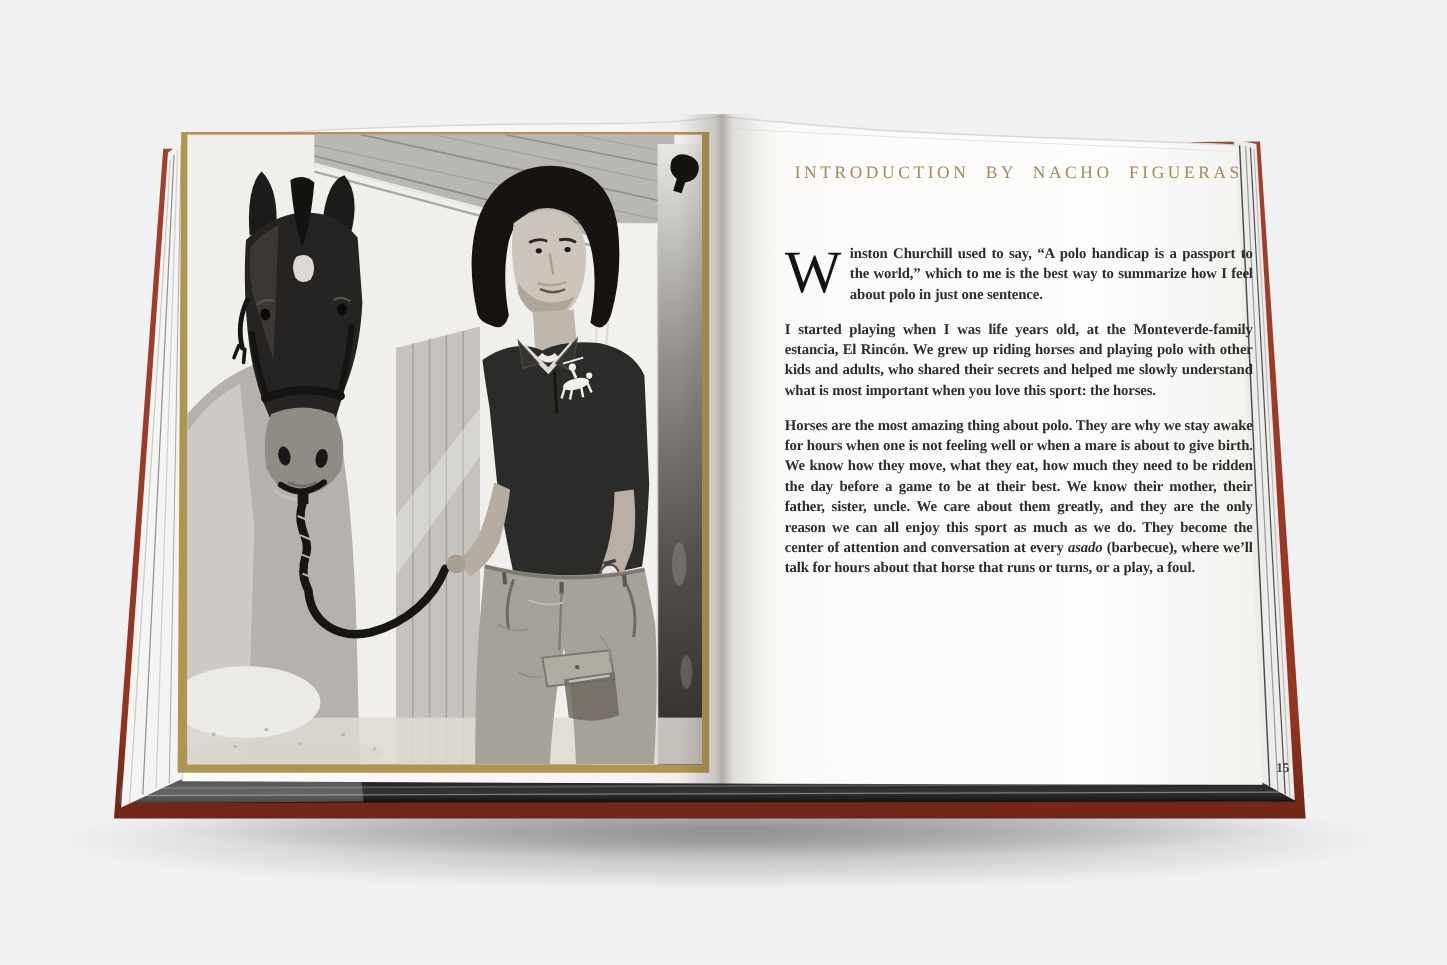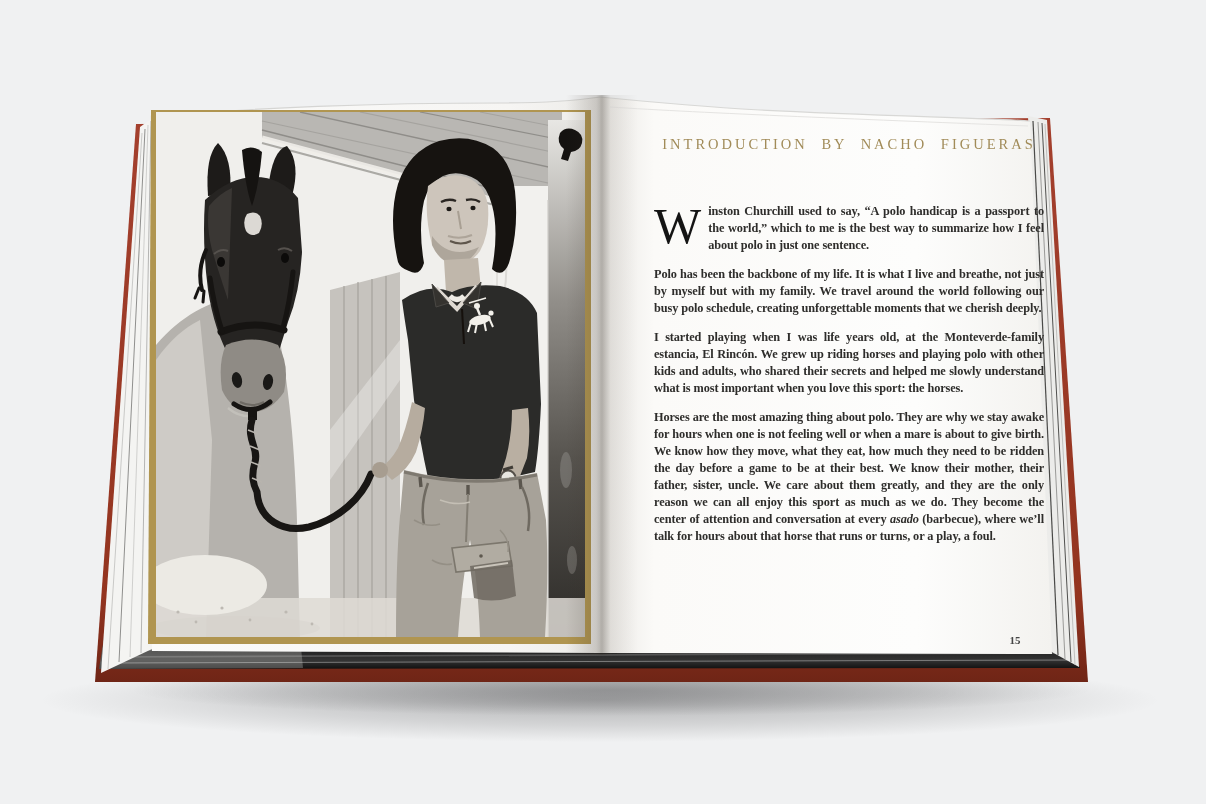--- a/index.html
+++ b/index.html
@@ -40,21 +40,21 @@
     float:left;
     font-size:50px;
     line-height:41px;
     padding:3px 9px 0 0;
     font-weight:normal;
     color:#141414;
     letter-spacing:-2px;
   }
   .para em{font-style:italic;}
   .page-number{
-    position:absolute;left:998px;top:634px;width:34px;
+    position:absolute;left:1052px;top:634px;width:34px;
     text-align:center;font-size:11px;font-weight:bold;color:#454545;
   }
 </style>
 </head>
 <body>
 
 <div class="scene">
 
   <svg class="book-svg" viewBox="0 0 1206 804" xmlns="http://www.w3.org/2000/svg">
     <defs>
@@ -289,20 +289,19 @@
       </g>
     </g>
 
     <rect x="566" y="95" width="72" height="560" fill="url(#gutterGrad)"></rect>
   </svg>
 
   <div class="right-page-text">
     <div class="chapter-title">INTRODUCTION BY NACHO FIGUERAS</div>
     <div class="body-text">
       <p class="para"><span class="dropcap">W</span><span>inston Churchill used to say, “A polo handicap is a passport to the world,” which to me is the best way to summarize how I feel about polo in just one sentence.</span></p>
-      <p class="para">Polo has been the backbone of my life. It is what I live and breathe, not just by myself but with my family. We travel around the world following our busy polo schedule, creating unforgettable moments that we cherish deeply.</p>
       <p class="para">I started playing when I was life years old, at the Monteverde-family estancia, El Rincón. We grew up riding horses and playing polo with other kids and adults, who shared their secrets and helped me slowly understand what is most important when you love this sport: the horses.</p>
       <p class="para"><span>Horses are the most amazing thing about polo. They are why we stay awake for hours when one is not feeling well or when a mare is about to give birth. We know how they move, what they eat, how much they need to be ridden the day before a game to be at their best. We know their mother, their father, sister, uncle. We care about them greatly, and they are the only reason we can all enjoy this sport as much as we do. They become the center of attention and conversation at every </span><em>asado</em><span> (barbecue), where we’ll talk for hours about that horse that runs or turns, or a play, a foul.</span></p>
     </div>
   </div>
 
   <div class="page-number">15</div>
 </div>
 
 </body></html>

